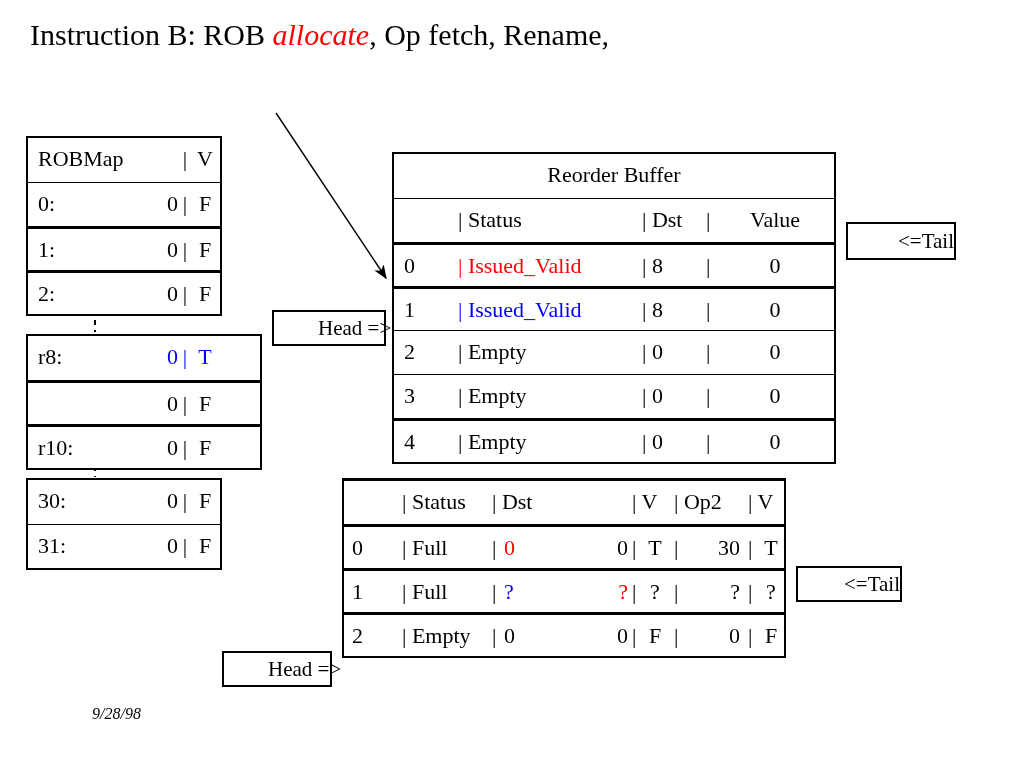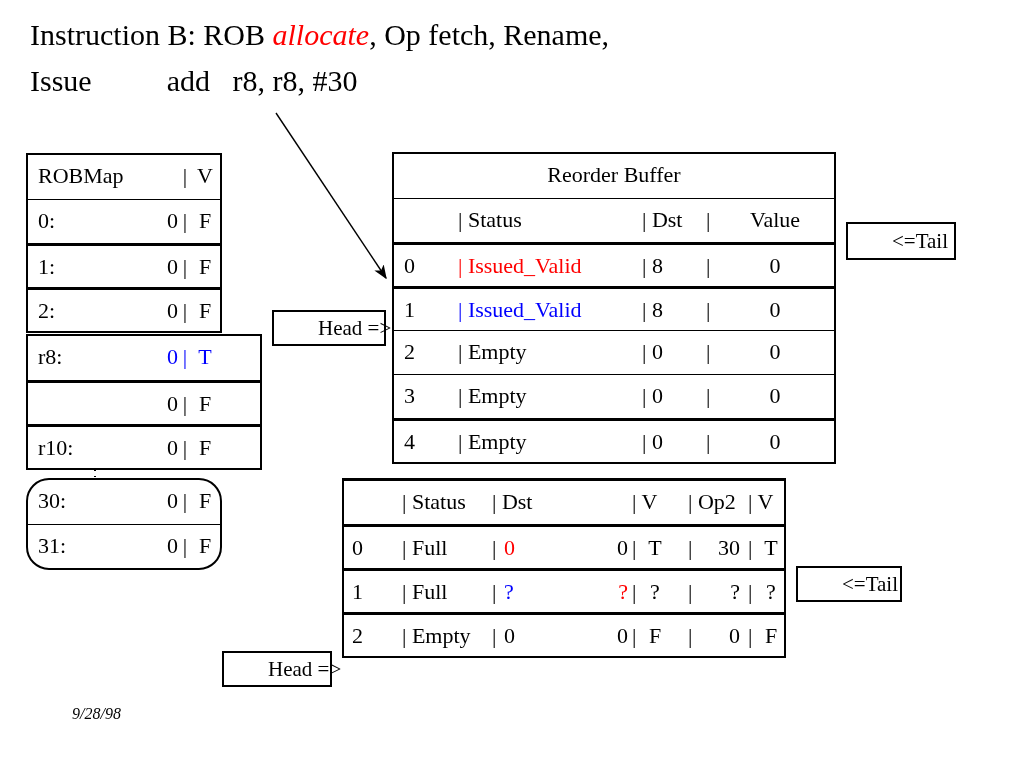--- a/index.html
+++ b/index.html
@@ -57,23 +57,23 @@
   
   .cell { position: absolute; top: 0; white-space: pre; }
   .r  { text-align: right; }
   .c  { text-align: center; }
   .l  { text-align: left; }
 
   .red  { color: #ff0000; }
   .blue { color: #0000ff; }
 
   
-  #robmap-g1 { left: 26px; top: 136px; width: 196px; margin-top: 17px; }
+  #robmap-g1 { left: 26px; top: 136px; width: 196px; }
   #robmap-g2 { left: 26px; top: 334px; width: 236px; }
-  #robmap-g3 { left: 26px; top: 478px; width: 196px; border-radius: 23px; }
+  #robmap-g3 { left: 26px; top: 478px; width: 196px; }
 
   .lm-label { left: 10px;  width: 90px;  }
   .lm-val   { left: 96px;  width: 54px;  }
   .lm-pipe  { left: 152px; width: 10px;  }
   .lm-v     { left: 162px; width: 30px;  }
 
   
   #rob { left: 392px; top: 136px; width: 444px; margin-top: 16px; }
   .rob-idx    { left: 10px;  width: 50px; }
   .rob-status { left: 64px;  width: 180px; }
@@ -81,61 +81,61 @@
   .rob-pipe2  { left: 312px; width: 12px; }
   .rob-value  { left: 326px; width: 110px; }
 
   
   #shelf { left: 342px; top: 478px; width: 444px; }
   .sh-idx    { left: 8px;   width: 44px; }
   .sh-status { left: 58px;  width: 90px; }
   .sh-dst    { left: 148px; width: 54px; }
   .sh-op1    { left: 206px; width: 78px; }
   .sh-v1     { left: 288px; width: 34px; }
-  .sh-op2    { left: 344px; width: 74px; }
+  .sh-op2    { left: 330px; width: 74px; }
   .sh-v2     { left: 404px; width: 34px; }
 
   
   .callout {
     position: absolute;
     border: 2px solid #000;
     background: #fff;
     box-sizing: border-box;
     font-size: 21px;
-    text-align: left;
+    text-align: right;
     white-space: pre;
     padding-left: 44px;
   }
   #head-rob   { left: 272px; top: 310px; width: 114px; height: 36px; line-height: 32px; }
   #tail-rob   { left: 846px; top: 222px; width: 110px; height: 38px; line-height: 34px; }
   #head-shelf { left: 222px; top: 651px; width: 110px; height: 36px; line-height: 32px; }
   #tail-shelf { left: 796px; top: 566px; width: 106px; height: 36px; line-height: 32px; }
 
   
   #arrow-svg, #dash-svg {
     position: absolute;
     left: 0; top: 0;
     width: 1024px; height: 768px;
     pointer-events: none;
   }
 
   
   #footer-date {
     position: absolute;
-    left: 72px;
+    left: 92px;
     top: 705px;
     font-size: 16px;
     font-style: italic;
     font-family: "Liberation Serif", "DejaVu Serif", serif;
   }
 </style>
 </head>
 <body>
 
-<div id="slide-title"><span>Instruction B: ROB </span><span class="em-red">allocate</span><span>, Op fetch, Rename,</span><br><span>Issue          add   r8, r8, #30</span></div>
+<div id="slide-title"><span>Instruction B: ROB </span><span class="em-red">allocate</span><span>, Op fetch, Rename,</span><br></div>
 
 <svg id="arrow-svg" viewBox="0 0 1024 768">
   <defs>
     <marker id="ahead" markerWidth="10" markerHeight="8" refX="9" refY="4" orient="auto">
       <path d="M0,0 L10,4 L0,8 L2.6,4 Z" fill="#000"></path>
     </marker>
   </defs>
   <line x1="276" y1="113" x2="386" y2="278" stroke="#000" stroke-width="1.4" marker-end="url(#ahead)"></line>
 </svg>
 

